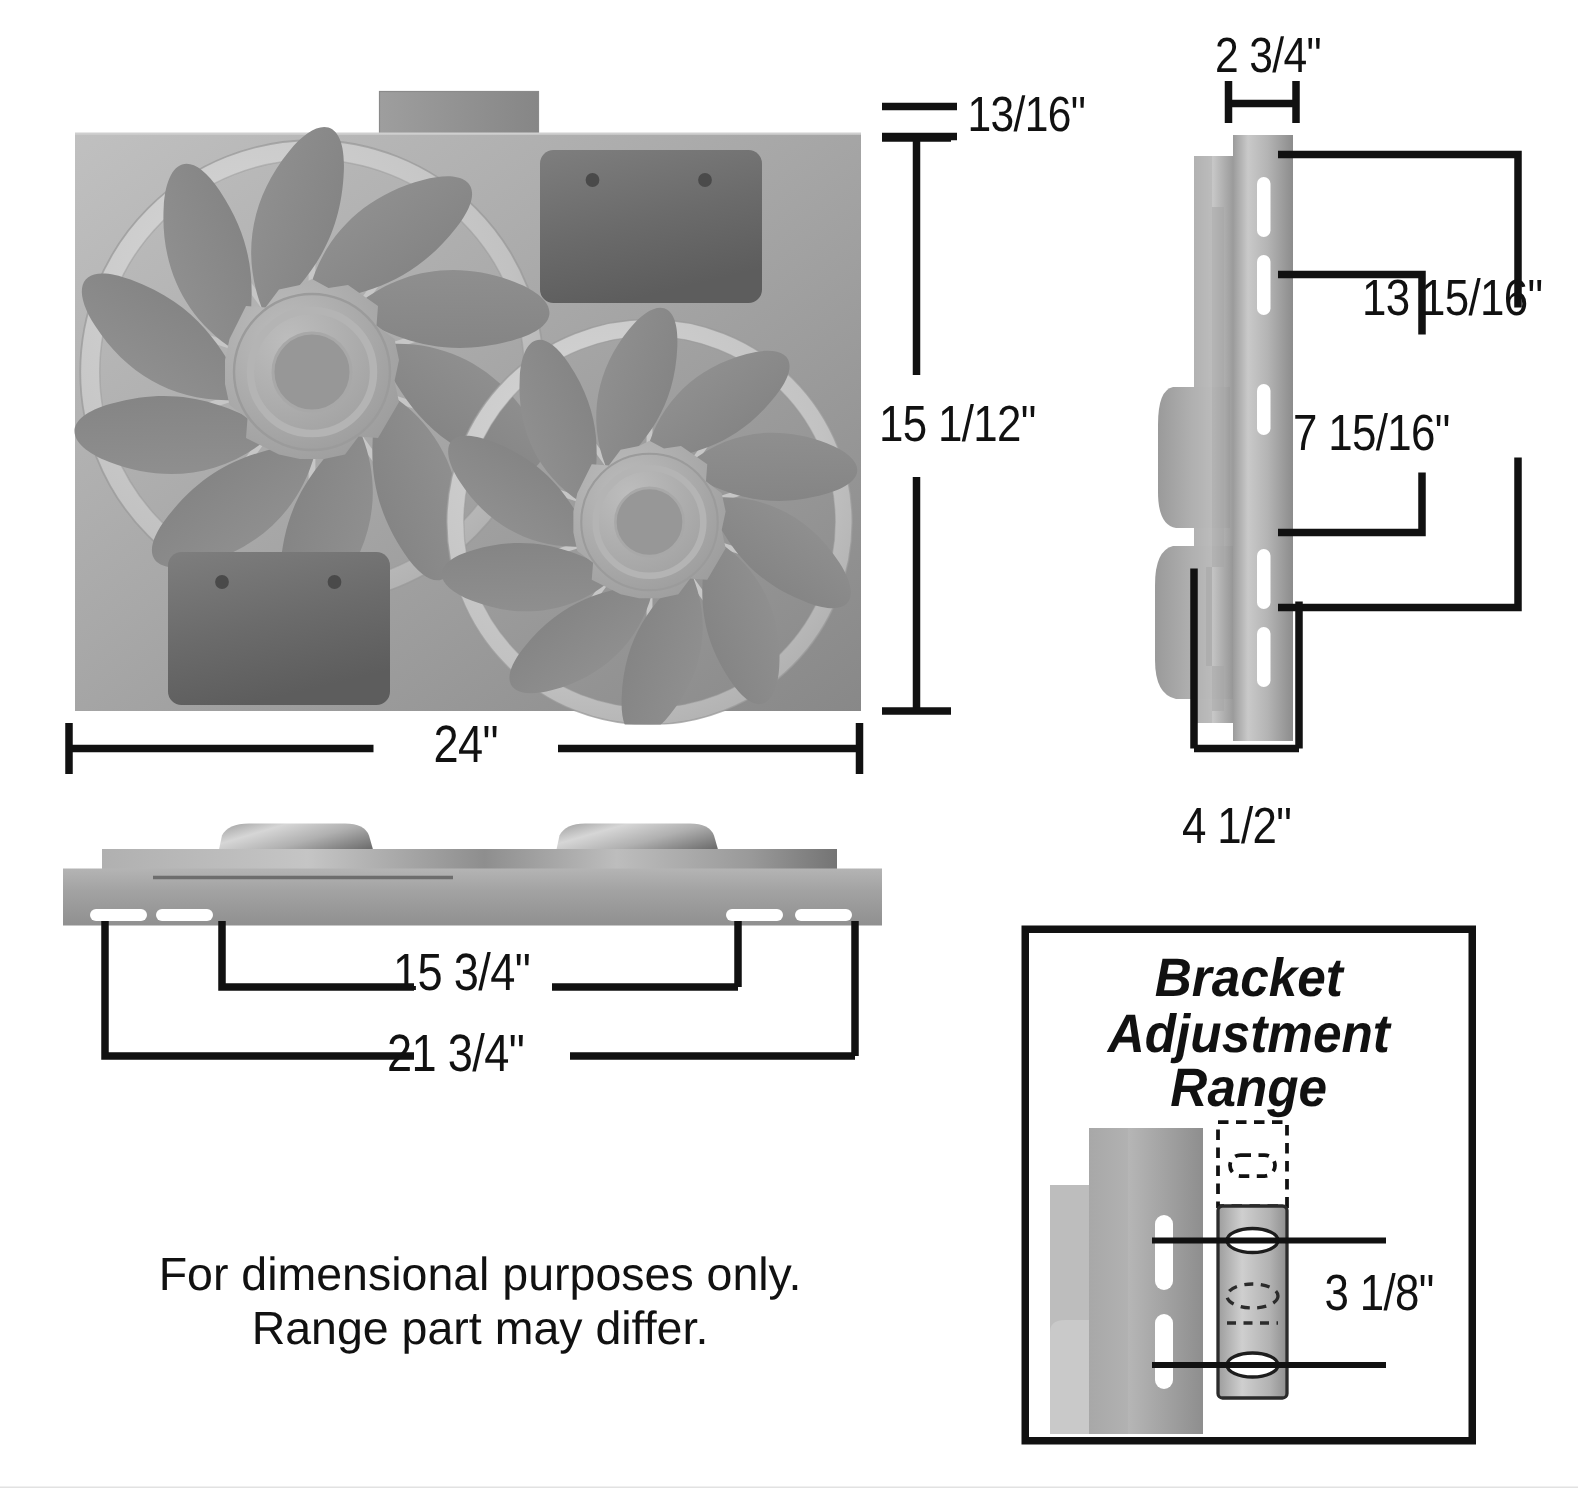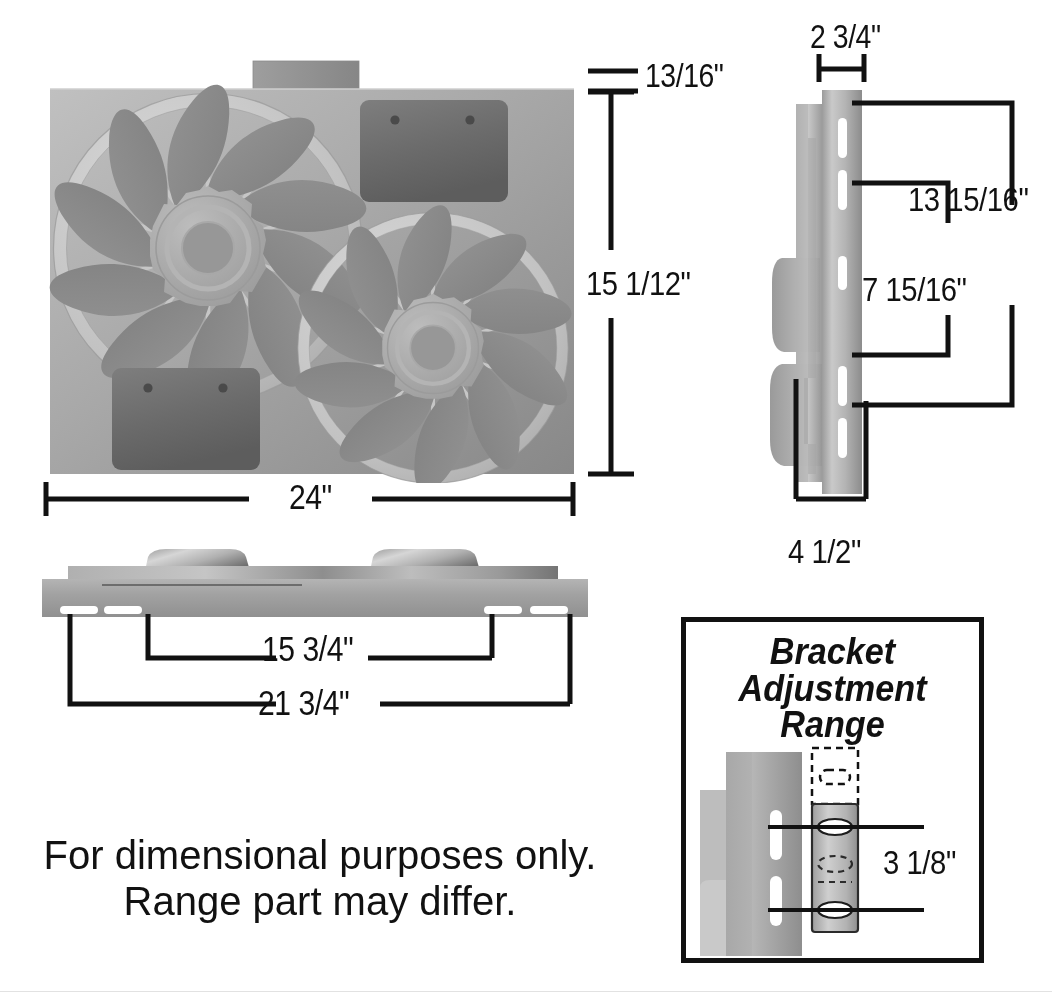--- a/index.html
+++ b/index.html
@@ -277,21 +277,21 @@
 
   <svg style="position:absolute;left:40px;top:612px;width:560px;height:105px;" viewBox="0 0 560 105" xmlns="http://www.w3.org/2000/svg">
     <g stroke="#111111" stroke-width="5" fill="none">
       <polyline points="30,2 30,92 236,92"></polyline>
       <polyline points="530,92 340,92"></polyline>
       <polyline points="530,92 530,2"></polyline>
     </g>
   </svg>
   <div class="dim-label" style="left:258px;top:685px;font-size:35px;">21 3/4"</div>
 
-  <div class="note" style="left:0px;top:832px;width:640px;font-size:40px;">
+  <div class="note" style="left:0px;top:832px;width:640px;font-size:31px;">
     <div>For dimensional purposes only.</div>
     <div>Range part may differ.</div>
   </div>
 
   <svg style="position:absolute;left:760px;top:78px;width:130px;height:430px;" viewBox="0 0 130 430" xmlns="http://www.w3.org/2000/svg">
     <defs>
       <linearGradient id="gStrip" x1="0" y1="0" x2="1" y2="0">
         <stop offset="0%" stop-color="#9b9b9b"></stop>
         <stop offset="25%" stop-color="#c9c9c9"></stop>
         <stop offset="58%" stop-color="#b4b4b4"></stop>

